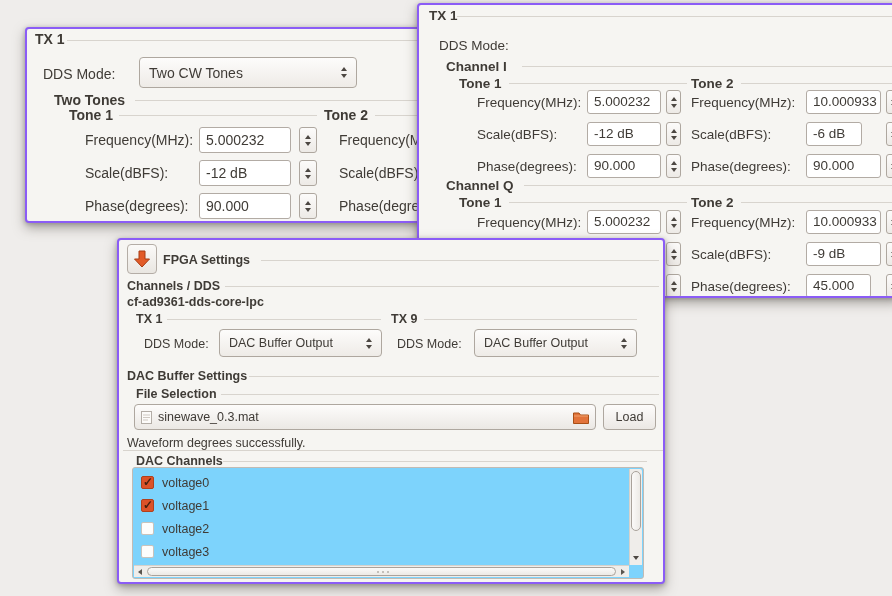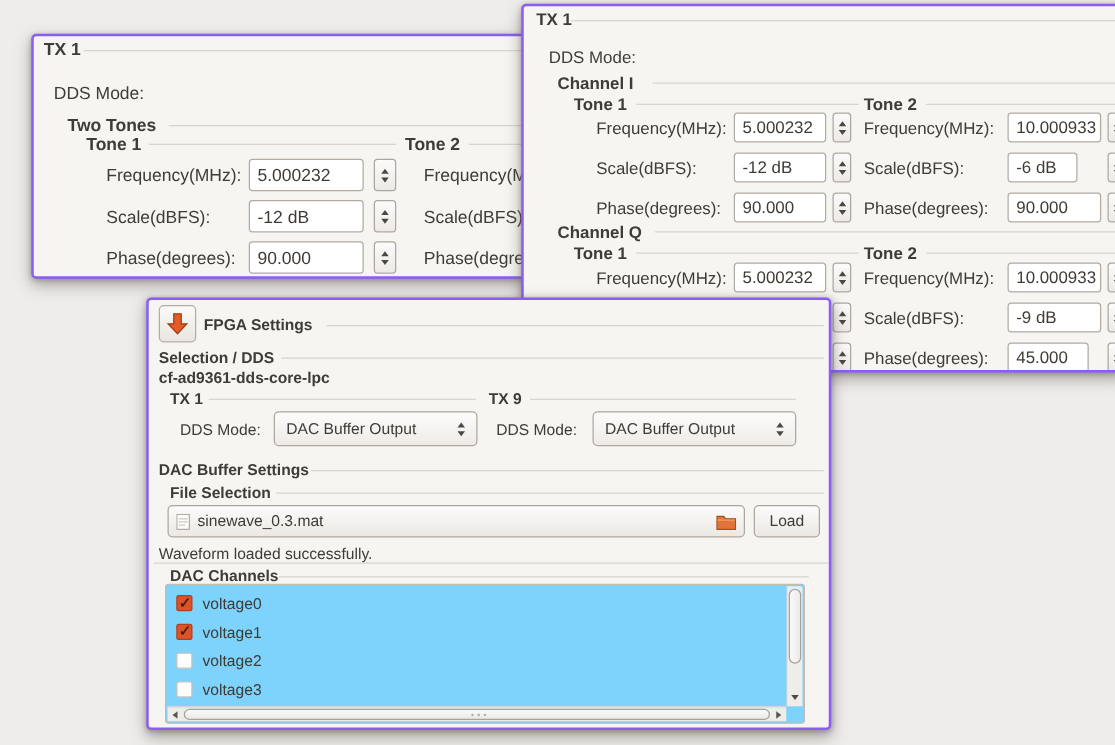--- a/index.html
+++ b/index.html
@@ -70,20 +70,27 @@
 </head>
 <body>
 
 <div class="stage">
 
   <section class="panel" id="w1">
     <div class="lbl bold" style="left:8px;top:3px">TX 1</div>
     <div class="hl" style="left:40px;top:11px;width:406px"></div>
 
     <div class="lbl" style="left:16px;top:38px">DDS Mode:</div>
+    <div class="combo" style="left:112px;top:28px;width:218px;height:31px">
+      <span>Two CW Tones</span>
+      <span class="combo-arrows">
+          <i class="tu"></i>
+          <i class="td"></i>
+        </span>
+    </div>
 
     <div class="lbl bold" style="left:27px;top:64px">Two Tones</div>
     <div class="hl" style="left:108px;top:71px;width:338px"></div>
 
     <div class="lbl bold" style="left:42px;top:79px">Tone 1</div>
     <div class="hl" style="left:92px;top:86px;width:198px"></div>
     <div class="lbl bold" style="left:297px;top:79px">Tone 2</div>
     <div class="hl" style="left:348px;top:86px;width:98px"></div>
 
     <div class="lbl" style="left:58px;top:104px">Frequency(MHz):</div>
@@ -212,21 +219,21 @@
 
   <section class="panel" id="w3">
     <div class="icon-btn" style="left:8px;top:4px;width:30px;height:30px">
       <svg width="20" height="20" viewBox="0 0 20 20">
         <path d="M7 2 h6 v8 h4.5 L10 18 2.5 10 H7 z" fill="#e25b28" stroke="#a83c12" stroke-width="1"></path>
       </svg>
     </div>
     <div class="lbl bold" style="left:44px;top:13px">FPGA Settings</div>
     <div class="hl" style="left:142px;top:20px;width:398px"></div>
 
-    <div class="lbl bold" style="left:8px;top:39px">Selection / DDS</div>
+    <div class="lbl bold" style="left:8px;top:39px">Channels / DDS</div>
     <div class="hl" style="left:106px;top:46px;width:434px"></div>
     <div class="lbl bold" style="left:8px;top:55px">cf-ad9361-dds-core-lpc</div>
 
     <div class="lbl bold" style="left:17px;top:72px">TX 1</div>
     <div class="hl" style="left:48px;top:79px;width:214px"></div>
     <div class="lbl bold" style="left:272px;top:72px">TX 9</div>
     <div class="hl" style="left:305px;top:79px;width:213px"></div>
 
     <div class="lbl" style="left:25px;top:97px">DDS Mode:</div>
     <div class="combo" style="left:100px;top:89px;width:163px;height:28px">
@@ -261,21 +268,21 @@
       <span class="spacer"></span>
       <svg width="16" height="13">
         <path d="M0.5 2 h5.5 l1.5 2 h8 v8.5 h-15 z" fill="#e2733a" stroke="#a84f16" stroke-width="1"></path>
         <path d="M1 5 h14" stroke="#efa26d" stroke-width="1"></path>
       </svg>
     </div>
     <div class="btn" style="left:484px;top:164px;width:53px;height:26px">
       <span>Load</span>
     </div>
 
-    <div class="lbl" style="left:8px;top:196px">Waveform loaded successfully.</div>
+    <div class="lbl" style="left:8px;top:196px">Waveform degrees successfully.</div>
     <div class="hl" style="left:4px;top:210px;width:540px"></div>
 
     <div class="lbl bold" style="left:17px;top:214px">DAC Channels</div>
     <div class="hl" style="left:104px;top:221px;width:424px"></div>
 
     <div class="listframe" style="left:13px;top:227px;width:512px;height:112px">
       <div class="listrow" style="top:6px">
         <span class="cb checked"></span>
         <span>voltage0</span>
       </div>

